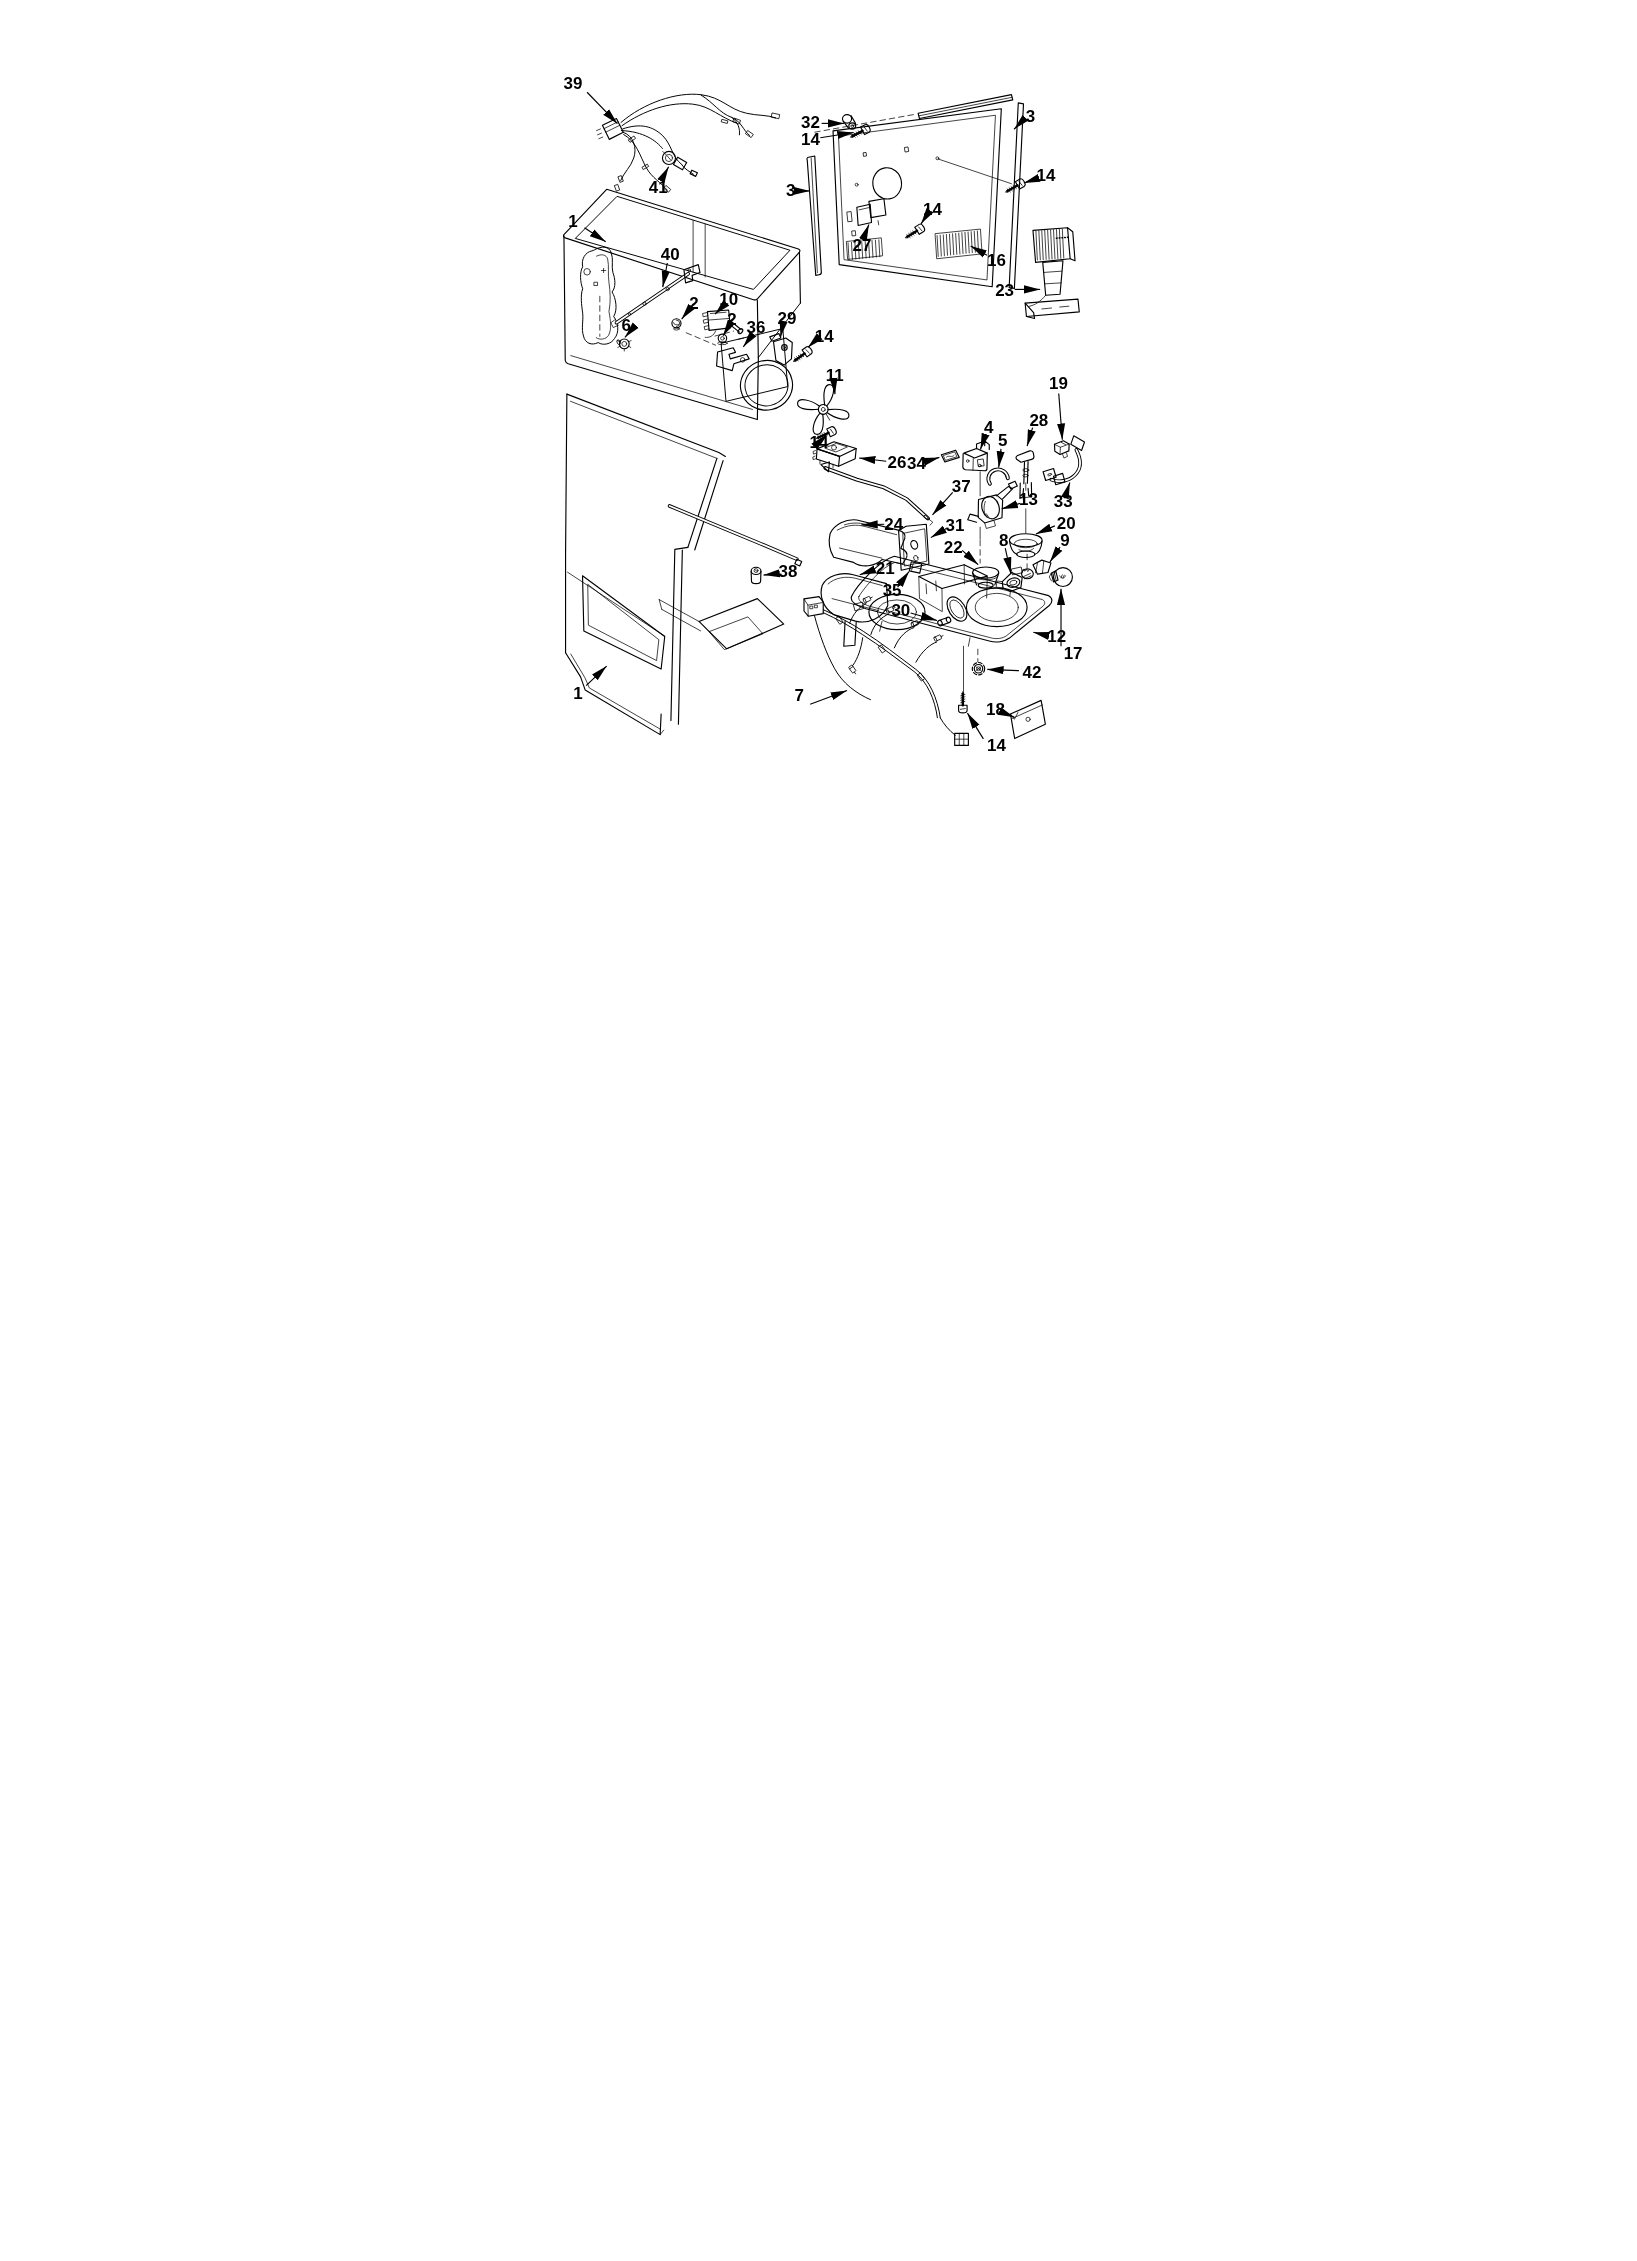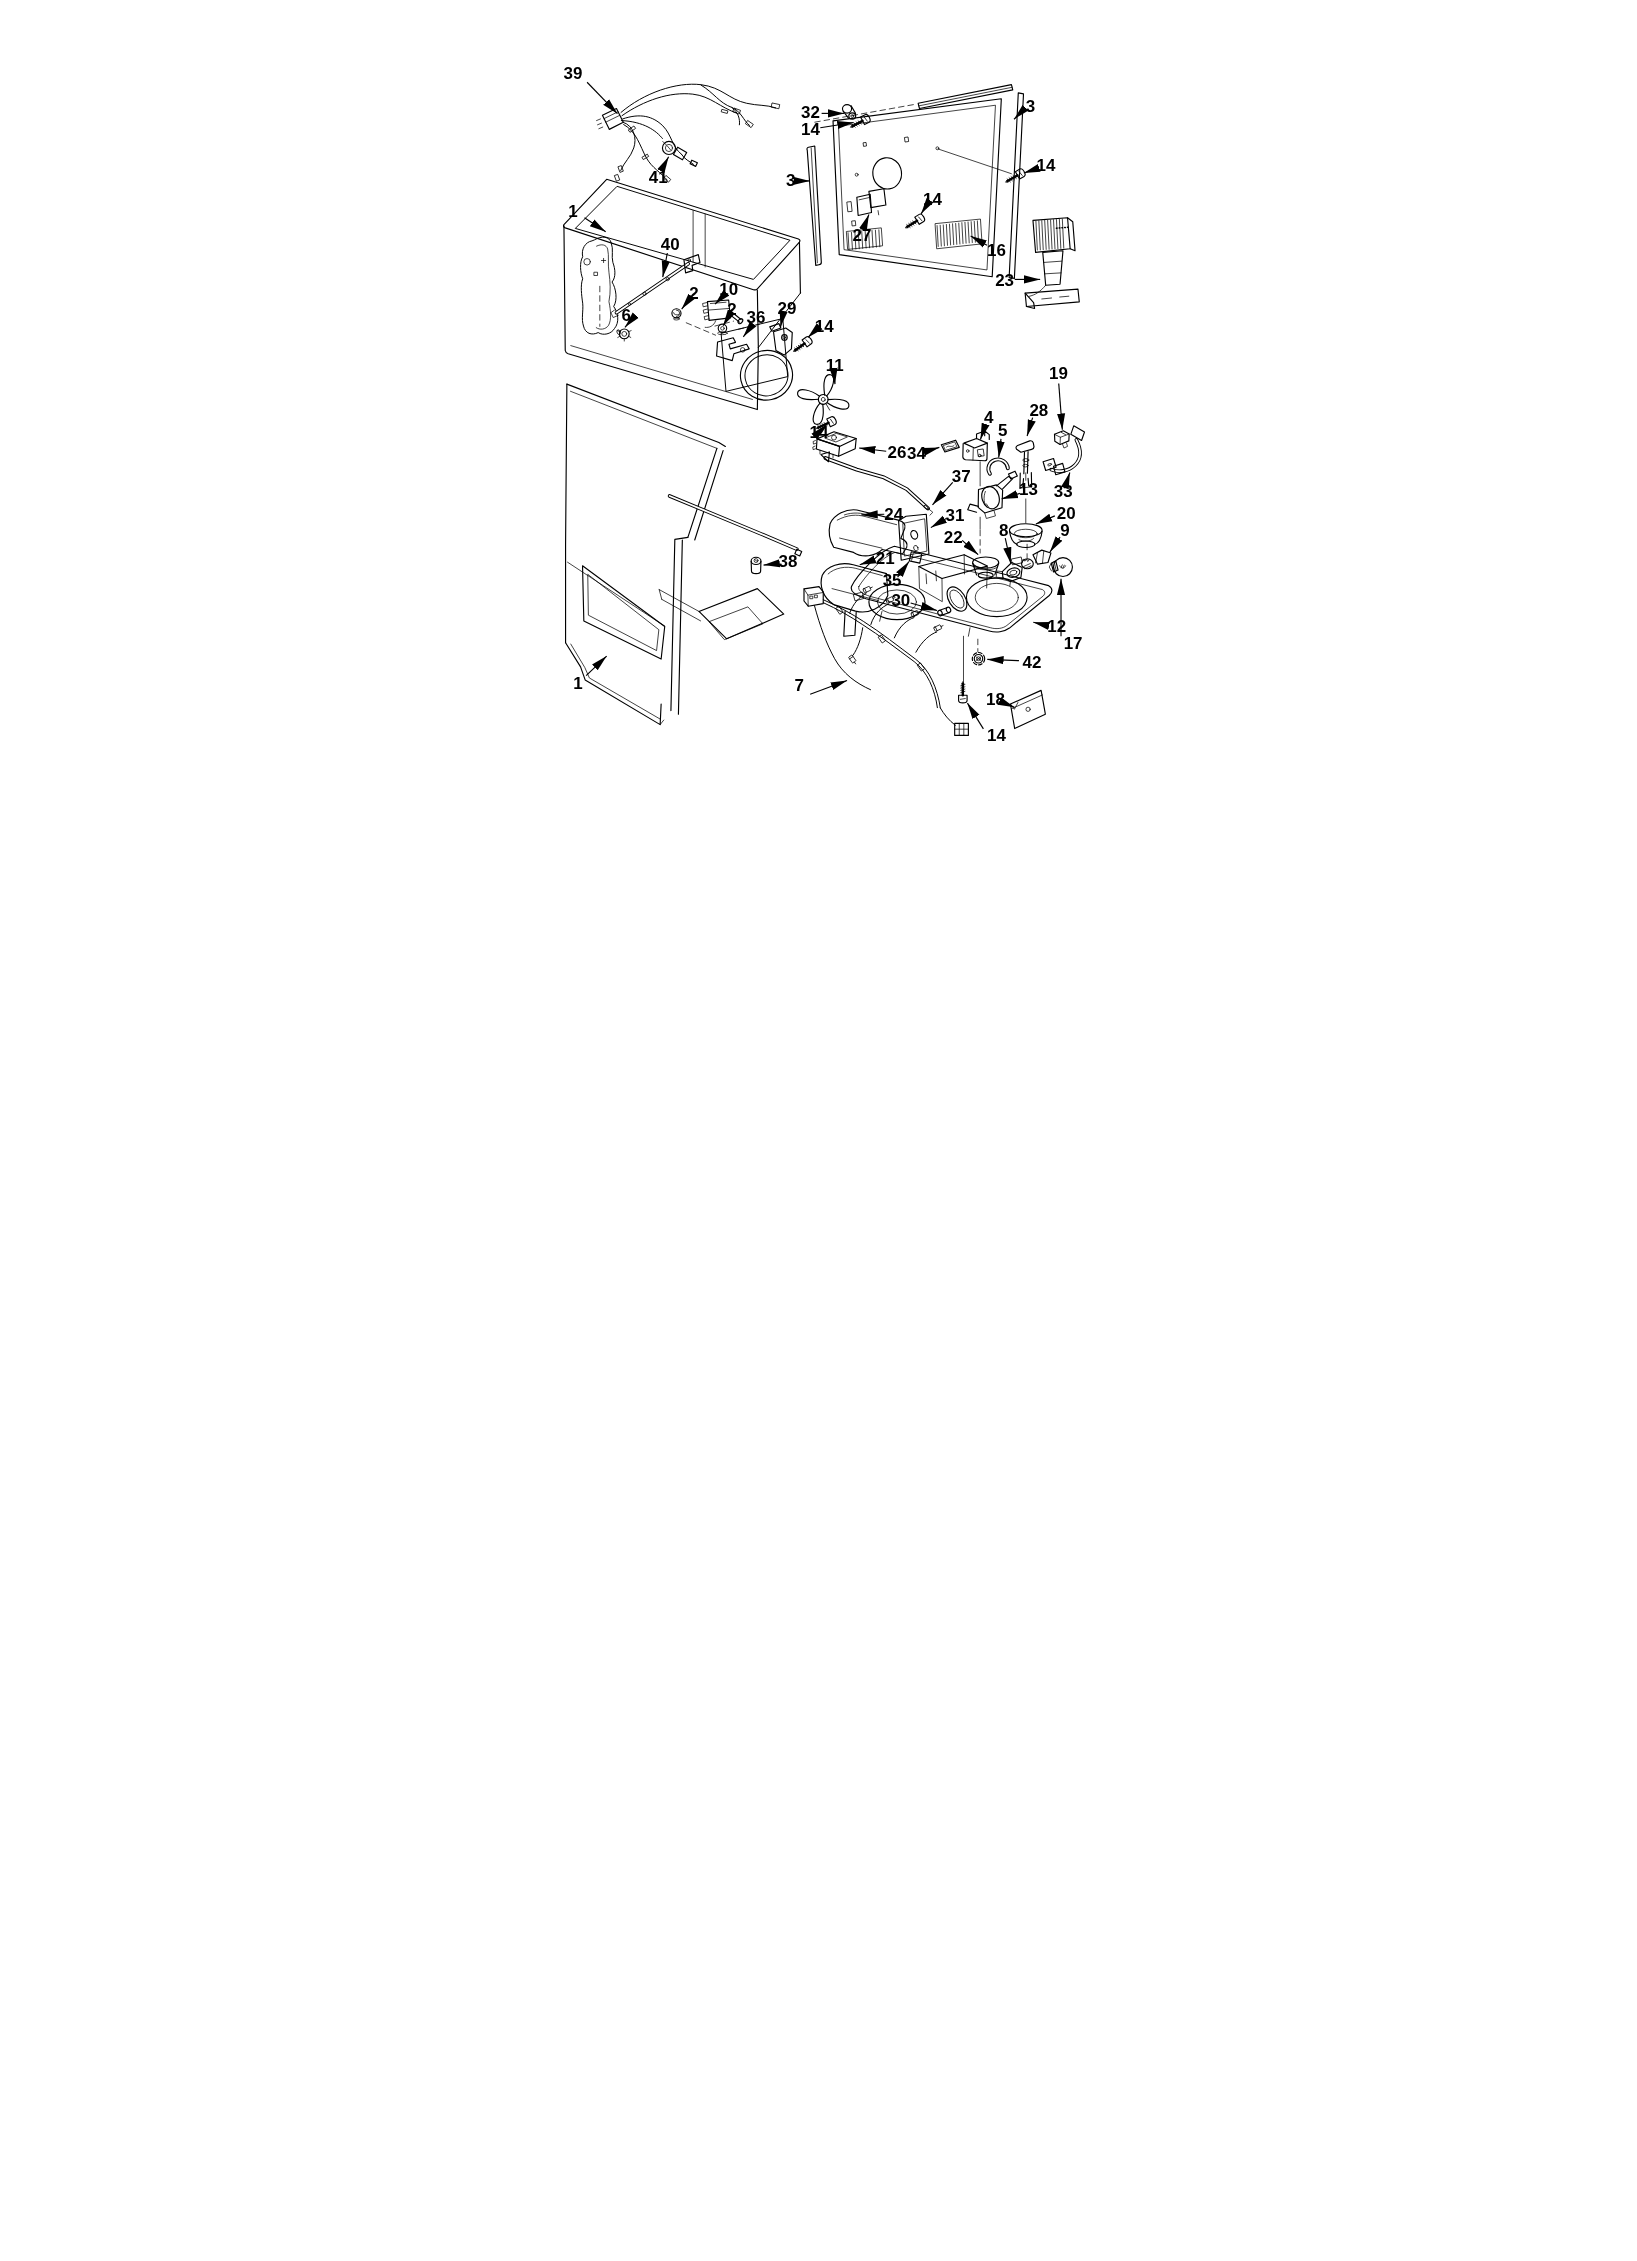--- a/index.html
+++ b/index.html
@@ -1,16 +1,16 @@
 <!DOCTYPE html>
 <html style="font-size:7.8px"><head>
 <meta charset="utf-8">
 <style>
   html,body{margin:0;padding:0;background:#ffffff;}
-  .page{width:546px;height:754px;margin:8px auto;background:#fff;}
+  .page{width:546px;height:754px;margin:18px auto;background:#fff;}
   svg{display:block;width:100%;height:100%;}
   .s{stroke:#000;fill:none;stroke-width:7;stroke-linecap:round;stroke-linejoin:round;}
   .thin{stroke-width:4.5;}
   .th2{stroke-width:6;}
   .wide{stroke-width:22;}
   .wideB{stroke-width:24;}
   .wcore{stroke:#fff;fill:none;stroke-width:11;stroke-linecap:round;stroke-linejoin:round;}
   .dash{stroke-dasharray:34 24;}
   .dot{stroke-dasharray:3 14;stroke-width:10;}
   .leader{stroke:#000;stroke-width:7;fill:none;}

